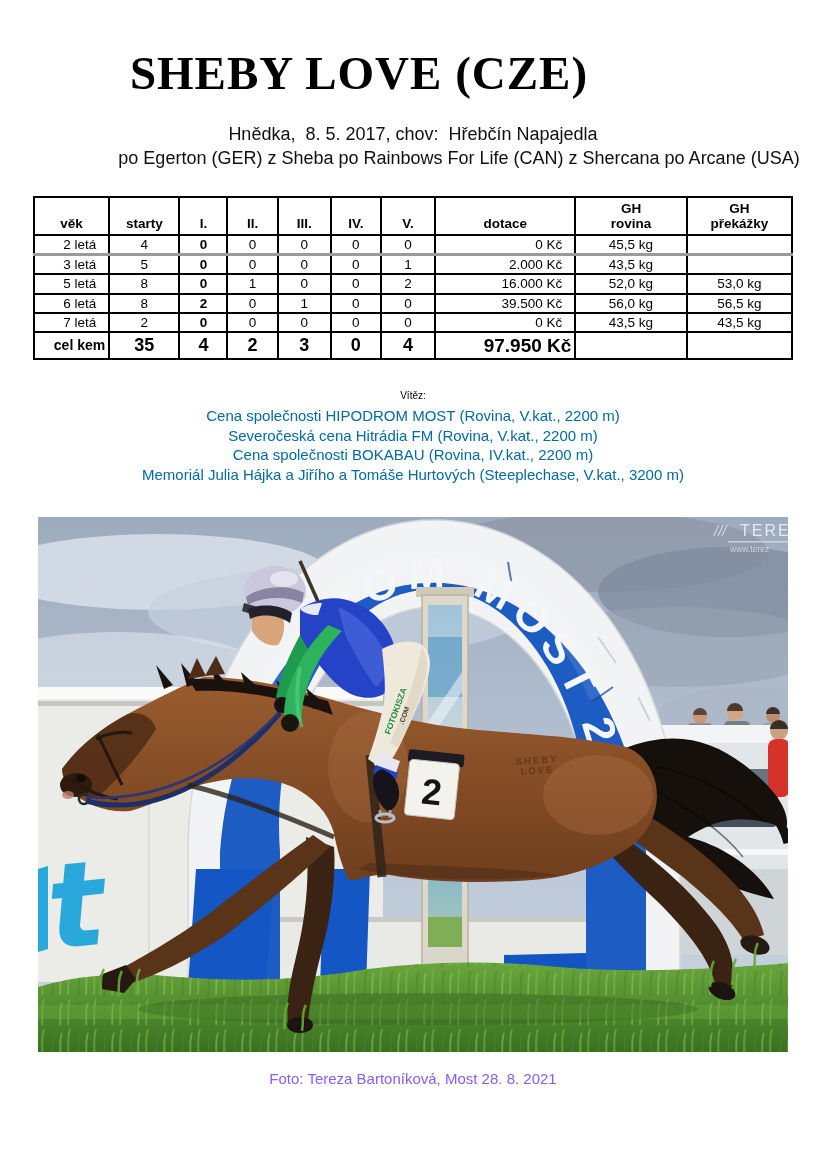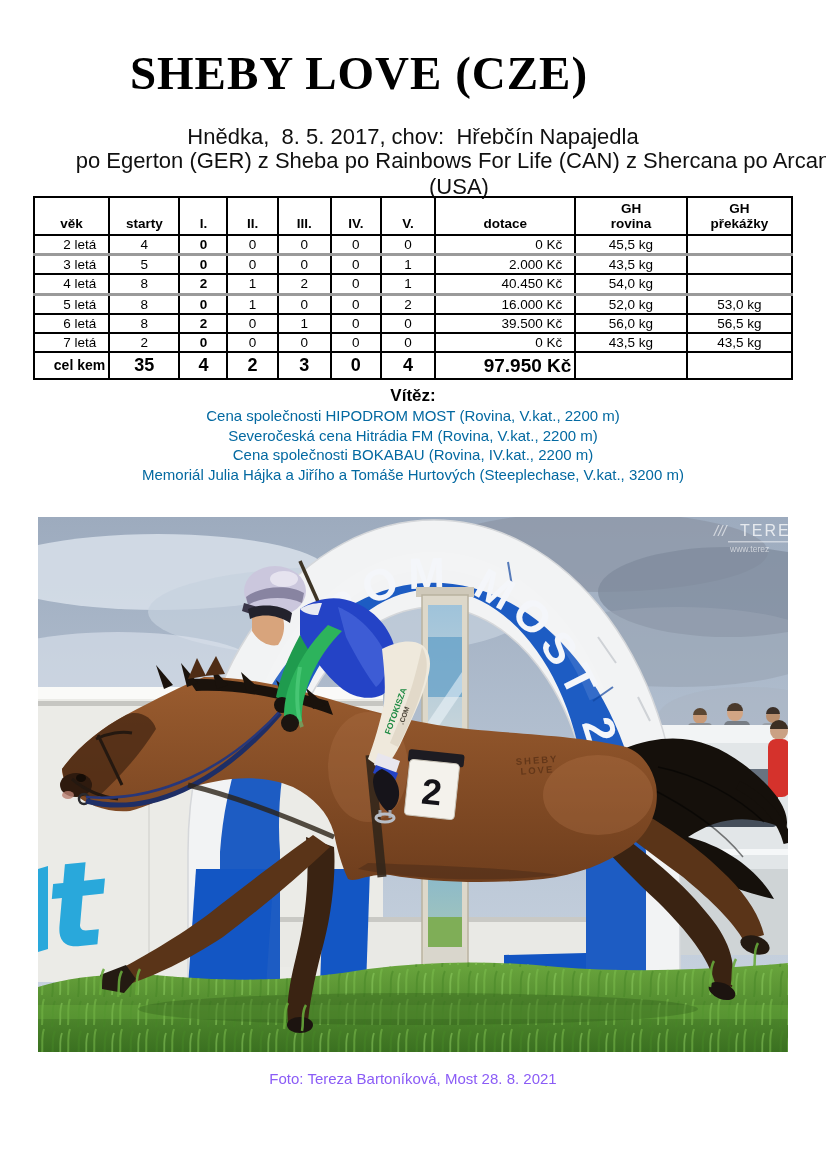--- a/index.html
+++ b/index.html
@@ -1,40 +1,40 @@
 <!DOCTYPE html>
 <html><head>
 <meta charset="utf-8">
 <style>
   html,body{margin:0;padding:0;background:#fff;}
   .page{position:relative;width:826px;height:1171px;background:#fff;overflow:hidden;
         font-family:"Liberation Sans","DejaVu Sans",sans-serif;color:#000;}
   .title{position:absolute;top:46px;left:0;width:718px;text-align:center;
          font-family:"Liberation Serif","DejaVu Serif",serif;font-weight:bold;
          font-size:47px;letter-spacing:1px;}
-  .subtitle{position:absolute;left:0;width:826px;text-align:center;font-size:22px;
+  .subtitle{position:absolute;left:0;width:826px;text-align:center;font-size:18px;
             white-space:pre-wrap;color:#101010;}
   .sub1{top:124px;}
   .sub2{top:148px;margin-left:46px;}
   table.stats{position:absolute;left:33px;top:196px;width:760px;border-collapse:collapse;
               border:2px solid #000;table-layout:fixed;}
   table.stats th{font-size:13.5px;font-weight:bold;white-space:pre-line;line-height:1.12;
                  border:2px solid #000;padding:3px 2px;vertical-align:bottom;}
   table.stats td{font-size:13.5px;line-height:1.12;border-left:2px solid #000;border-right:2px solid #000;
                  padding:1px 3px;text-align:center;}
   table.stats tbody tr{border-bottom:2px solid #000;}
   table.stats tbody tr.sep-gray{border-bottom:3px solid #9a9a9a;}
   table.stats td:nth-child(1){text-align:right;padding-right:12px;}
   table.stats td:nth-child(3){font-weight:bold;}
   table.stats td:nth-child(8){text-align:right;padding-right:12px;padding-left:17px;}
   table.stats tr.total td{font-weight:bold;font-size:18px;padding:2px 3px;}
   table.stats tr.total td:nth-child(1){font-size:14px;text-align:right;padding-right:3px;}
   table.stats tr.total td:nth-child(8){font-size:19px;}
   .winner{position:absolute;top:386px;left:0;width:826px;text-align:center;}
-  .winner-heading{font-size:17px;font-weight:bold;line-height:20px;}
+  .winner-heading{font-size:10px;font-weight:normal;line-height:20px;}
   .winner-race{font-size:15px;line-height:19.5px;color:#0369a1;}
   .photo{position:absolute;left:38px;top:517px;width:750px;height:535px;}
   .photo svg{display:block;width:750px;height:535px;}
   .caption{position:absolute;top:1070px;left:0;width:826px;text-align:center;font-size:15px;color:#8b5cf6;}
 </style>
 </head>
 <body>
 
 <div class="page">
 
@@ -87,32 +87,20 @@
         <tr>
           <td>3 letá</td>
           <td>5</td>
           <td>0</td>
           <td>0</td>
           <td>0</td>
           <td>0</td>
           <td>1</td>
           <td>2.000 Kč</td>
           <td>43,5 kg</td>
-          <td></td>
-        </tr>
-        <tr class="sep-gray">
-          <td>4 letá</td>
-          <td>8</td>
-          <td>2</td>
-          <td>1</td>
-          <td>2</td>
-          <td>0</td>
-          <td>1</td>
-          <td>40.450 Kč</td>
-          <td>54,0 kg</td>
           <td></td>
         </tr>
         <tr>
           <td>5 letá</td>
           <td>8</td>
           <td>0</td>
           <td>1</td>
           <td>0</td>
           <td>0</td>
           <td>2</td>

